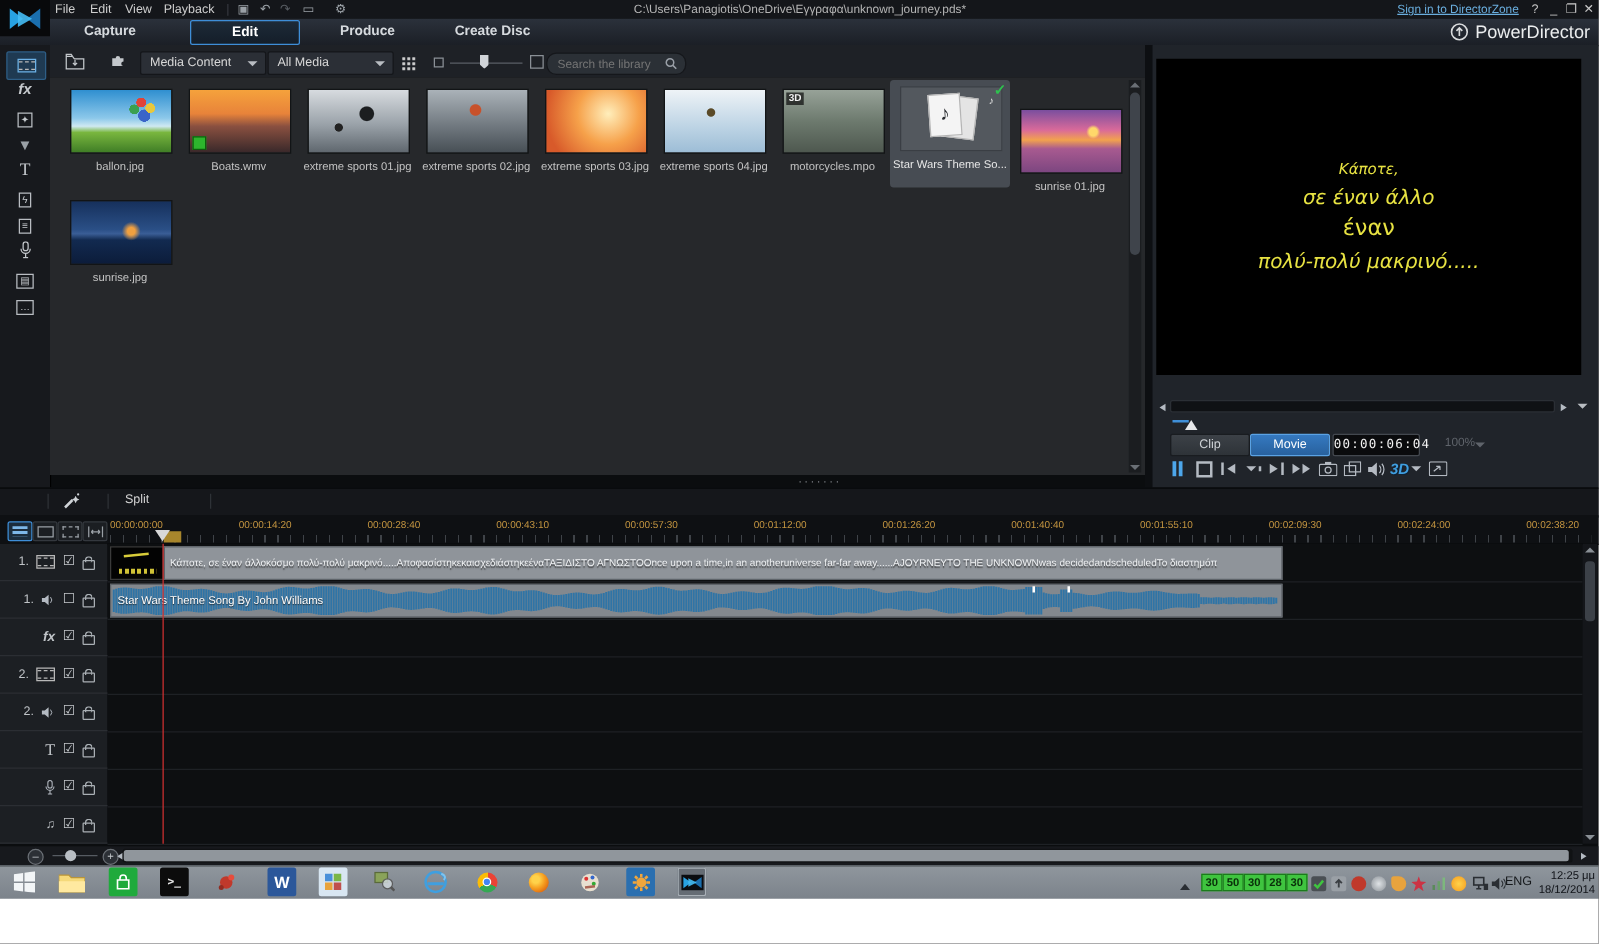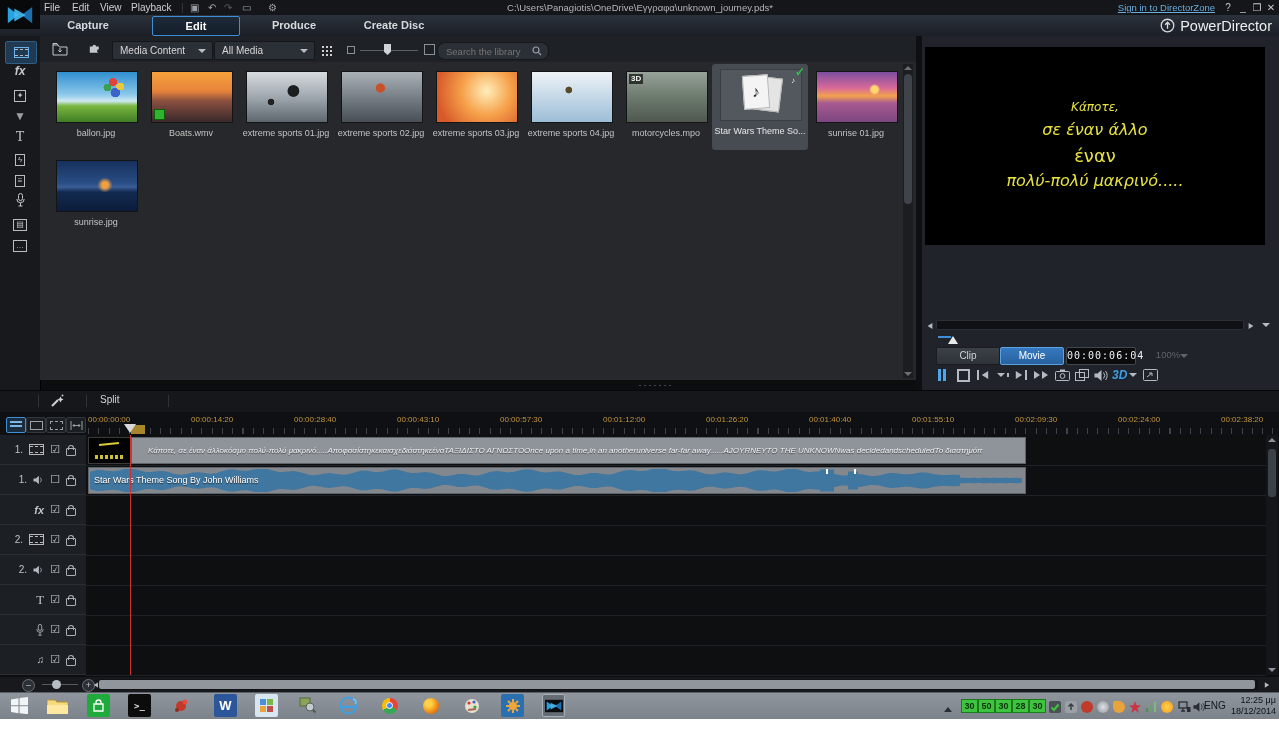--- a/index.html
+++ b/index.html
@@ -57,21 +57,21 @@
   .badge3d{position:absolute;left:2px;top:2px;background:rgba(10,10,10,.7);color:#f2f2f2;font-size:8px;font-weight:bold;padding:0 2px;line-height:10px;}
   .vidbadge{position:absolute;left:2px;bottom:2px;width:9px;height:9px;background:#2db52d;border:1px solid #0d5d0d;}
   .selcheck{position:absolute;right:3px;top:1px;color:#2fc24f;font-weight:bold;font-size:12px;}
   #libscroll{left:903px;top:64px;width:10px;height:314px;background:#1b1d20;}
   #libscroll .thumb{position:absolute;left:1px;top:10px;width:8px;height:130px;background:#3f444b;border-radius:4px;}
   .scroll-tri{position:absolute;width:0;height:0;border:4px solid transparent;}
   #libgrip{left:626px;top:382px;width:60px;height:8px;color:#8a8f94;font-size:9px;line-height:6px;text-align:center;letter-spacing:2px;}
   
   #divider{left:916px;top:36px;width:6px;height:354px;background:#0d0f12;}
   #preview{left:922px;top:36px;width:357px;height:354px;background:#20242a;}
-  #video{left:925px;top:47px;width:340px;height:198px;background:#000;display:flex;flex-direction:column;align-items:center;justify-content:center;gap:6px;}
+  #video{left:925px;top:47px;width:340px;height:253px;background:#000;display:flex;flex-direction:column;align-items:center;justify-content:center;gap:6px;}
   .yellow-line{color:#e8e342;font-style:italic;font-family:"DejaVu Sans",sans-serif;text-align:center;line-height:1.15;}
   #seektrack{left:936px;top:320px;width:306px;height:8px;background:#0f1114;border:1px solid #2b2f35;border-radius:2px;}
   #minitrack-line{left:938px;top:336px;width:13px;height:2px;background:#3f8fd8;}
   .btn{position:absolute;height:16px;line-height:16px;text-align:center;font-size:10px;border-radius:2px;}
   #btn-clip{left:936px;top:347px;width:62px;background:linear-gradient(#3c4147,#2e3338);border:1px solid #191c20;color:#cfd3d7;}
   #btn-movie{left:1000px;top:347px;width:62px;background:linear-gradient(#3579c0,#28619e);border:1px solid #5aa2e4;color:#fff;}
   #timecode{left:1066px;top:347px;width:68px;background:#0a0b0d;border:1px solid #43484f;color:#f0f0f0;font-family:"DejaVu Sans Mono",monospace;font-size:10px;letter-spacing:1px;}
   #zoomdd{left:1138px;top:347px;width:48px;color:#5f646b;font-size:9.5px;text-align:center;padding-left:6px;}
   .tbtn{position:absolute;top:367px;height:16px;display:flex;align-items:center;gap:2px;}
   .tri{width:0;height:0;border-style:solid;display:inline-block;}
@@ -97,21 +97,21 @@
   .arow{position:absolute;left:86px;width:1180px;height:30px;border-bottom:1px solid #1e2125;}
   .tnum{font-size:10px;color:#bfc3c7;}
   .tcheck{font-size:11px;color:#c6cacd;line-height:11px;}
   .film{width:13px;height:9px;border:1px solid #b8b8b8;position:relative;}
   .film::before{content:"";position:absolute;left:0;right:0;top:1px;border-top:1px dashed #b8b8b8;}
   .film::after{content:"";position:absolute;left:0;right:0;bottom:1px;border-bottom:1px dashed #b8b8b8;}
   .lock{width:8px;height:6px;border:1px solid #aab0b5;border-radius:1px;position:relative;margin-top:4px;}
   .lock::before{content:"";position:absolute;top:-4px;left:1px;width:4px;height:4px;border:1px solid #aab0b5;border-bottom:none;border-radius:3px 3px 0 0;}
   .clip{position:absolute;box-sizing:border-box;border:1px solid #5f646a;}
   #clip-video{left:131px;top:437px;width:895px;height:27px;background:#8f949a;overflow:hidden;}
-  #clip-video .cliptext{font-size:8px;color:#f0f2f4;white-space:nowrap;line-height:25px;padding-left:16px;display:block;text-shadow:0 1px 1px rgba(40,40,40,.8);font-style:italic;}
+  #clip-video .cliptext{font-size:8px;color:#f0f2f4;white-space:nowrap;line-height:25px;padding-left:4px;display:block;text-shadow:0 1px 1px rgba(40,40,40,.8);}
   #clip-title-thumb{left:88px;top:437px;width:43px;height:27px;background:#030303;border:1px solid #3a3a3a;}
   #clip-audio{left:88px;top:467px;width:938px;height:27px;background:#83888e;}
   #clip-audio .cliptext{position:absolute;left:5px;top:7px;font-size:9px;color:#fff;text-shadow:0 1px 1px rgba(30,30,30,.9);white-space:nowrap;z-index:3;}
   #playhead-line{left:130px;top:435px;width:1px;height:240px;background:#cf3030;z-index:6;}
   #ph-marker{left:124px;top:424px;width:0;height:0;border:6px solid transparent;border-top:9px solid #d8d8d8;z-index:7;}
   #ph-flag{left:131px;top:425px;width:14px;height:9px;background:#a8862c;z-index:6;}
   #tvscroll{left:1266px;top:435px;width:12px;height:240px;background:#14161a;}
   
   #bottombar{left:0;top:677px;width:1279px;height:15px;background:#17191d;}
   .zoombtn{position:absolute;top:679px;width:11px;height:11px;border-radius:50%;background:#2c3036;border:1px solid #6a6f75;color:#c2c6ca;font-size:9px;line-height:10px;text-align:center;}
@@ -260,21 +260,21 @@
     <div class="lib-thumb th-sw">
       <div class="sw-page" style="left:34px;top:7px;transform:rotate(7deg);background:#e4e4e4;"></div>
       <div class="sw-page" style="left:22px;top:5px;transform:rotate(-4deg);text-align:center;color:#2a2d31;font-size:16px;line-height:32px;">
         <span>♪</span>
       </div>
       <span style="position:absolute;right:6px;top:6px;color:#e8e8e8;font-size:8px;">♪</span>
     </div>
     <span class="selcheck">✓</span>
     <div class="lib-label" style="color:#e8e8e8;">Star Wars Theme So...</div>
   </div>
-  <div class="lib-item abs" style="left:808px;top:66px;padding-left:16px;">
+  <div class="lib-item abs" style="left:808px;top:82px;padding-left:16px;">
     <div class="lib-thumb th-sunrise01"></div>
     <div class="lib-label">sunrise 01.jpg</div>
   </div>
   <div class="lib-item abs" style="left:48px;top:155px;">
     <div class="lib-thumb th-sunrise"></div>
     <div class="lib-label">sunrise.jpg</div>
   </div>
   <div id="libscroll" class="abs">
     <span class="scroll-tri" style="left:1px;top:2px;border-bottom-color:#6a6f75;border-top:none;"></span>
     <div class="thumb"></div>

